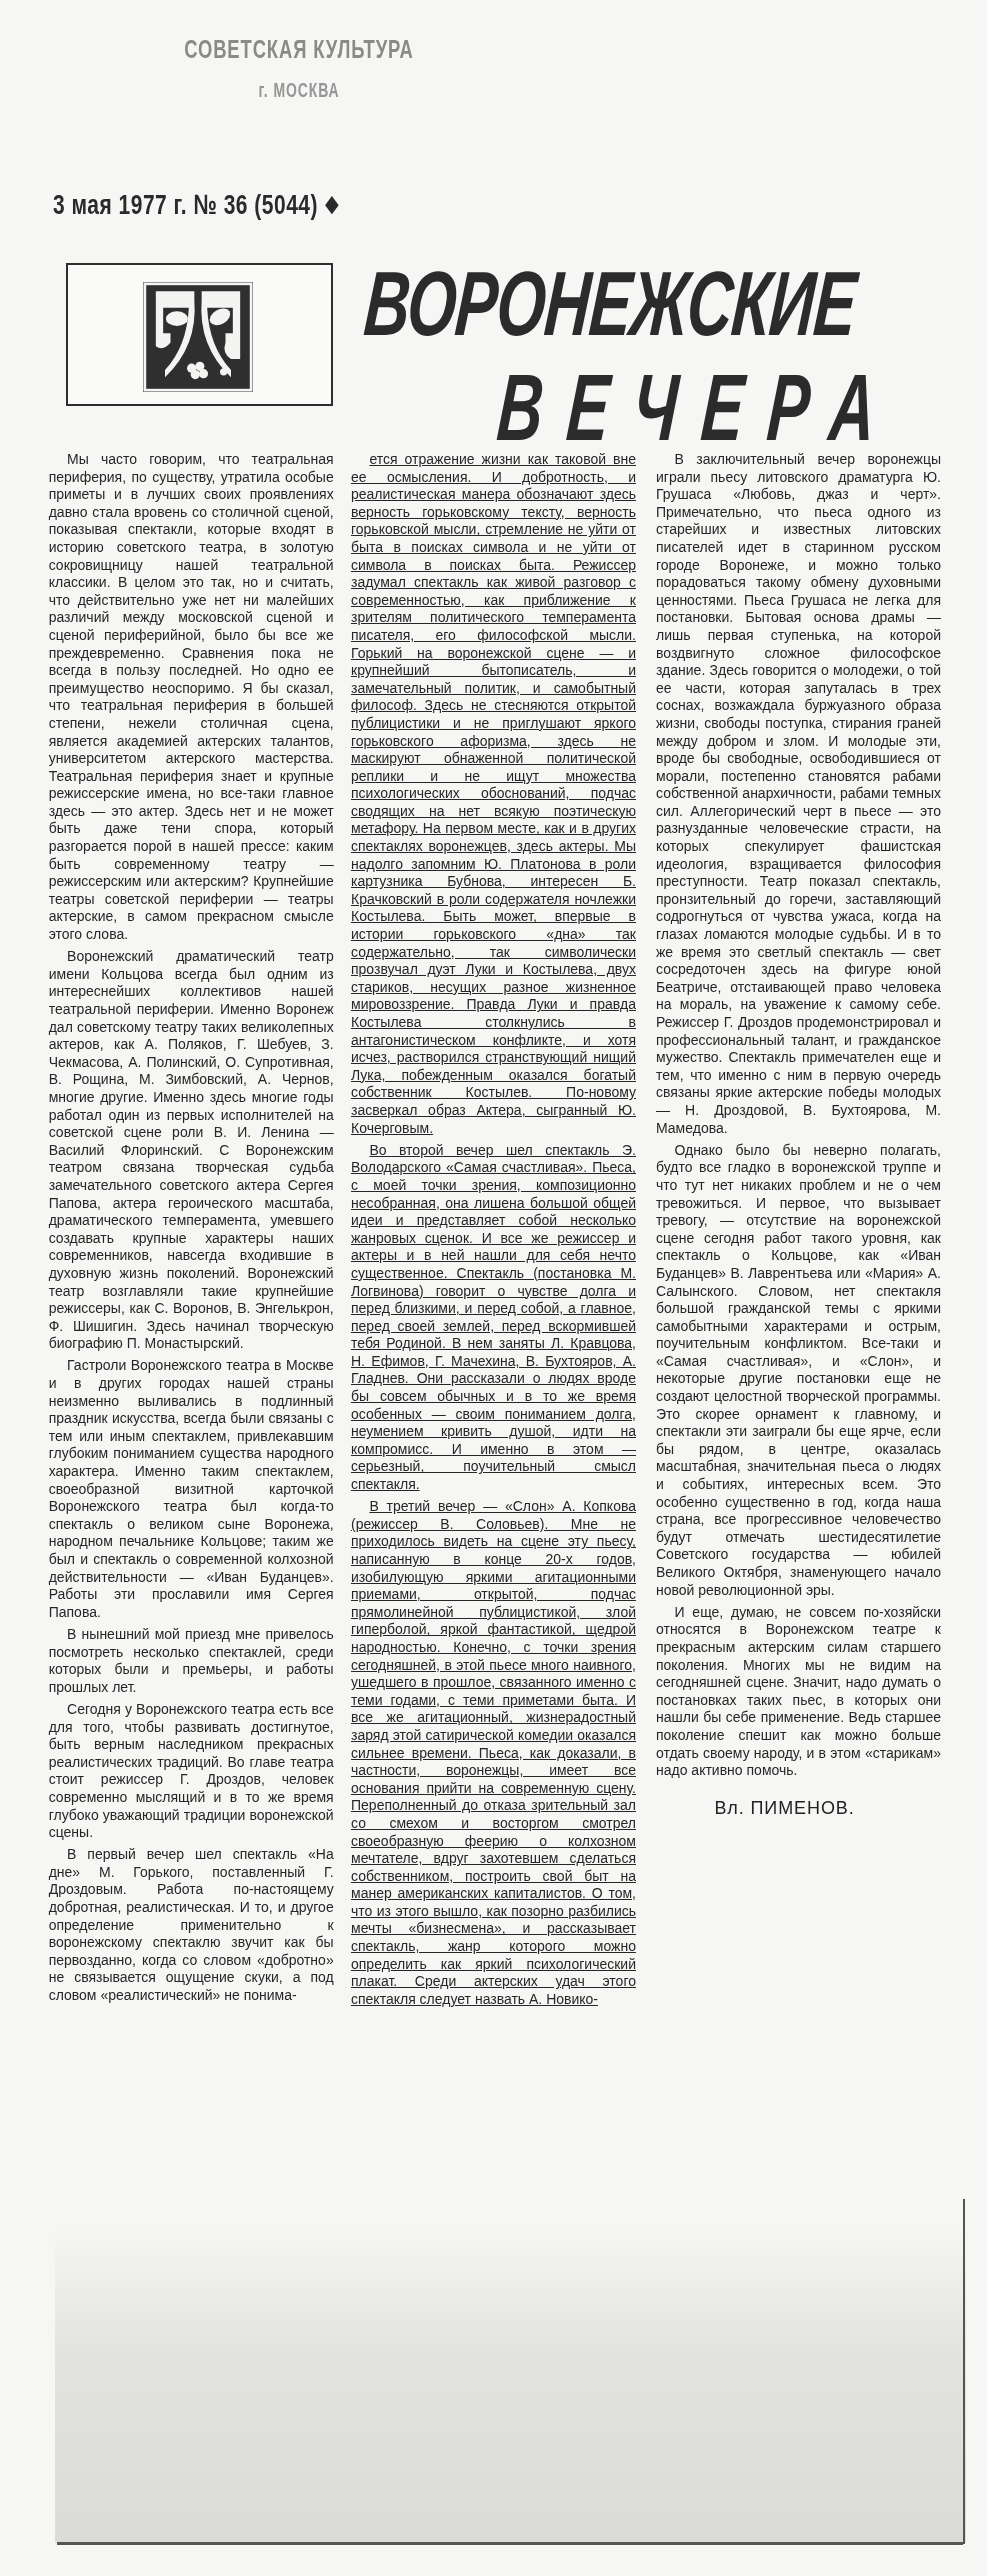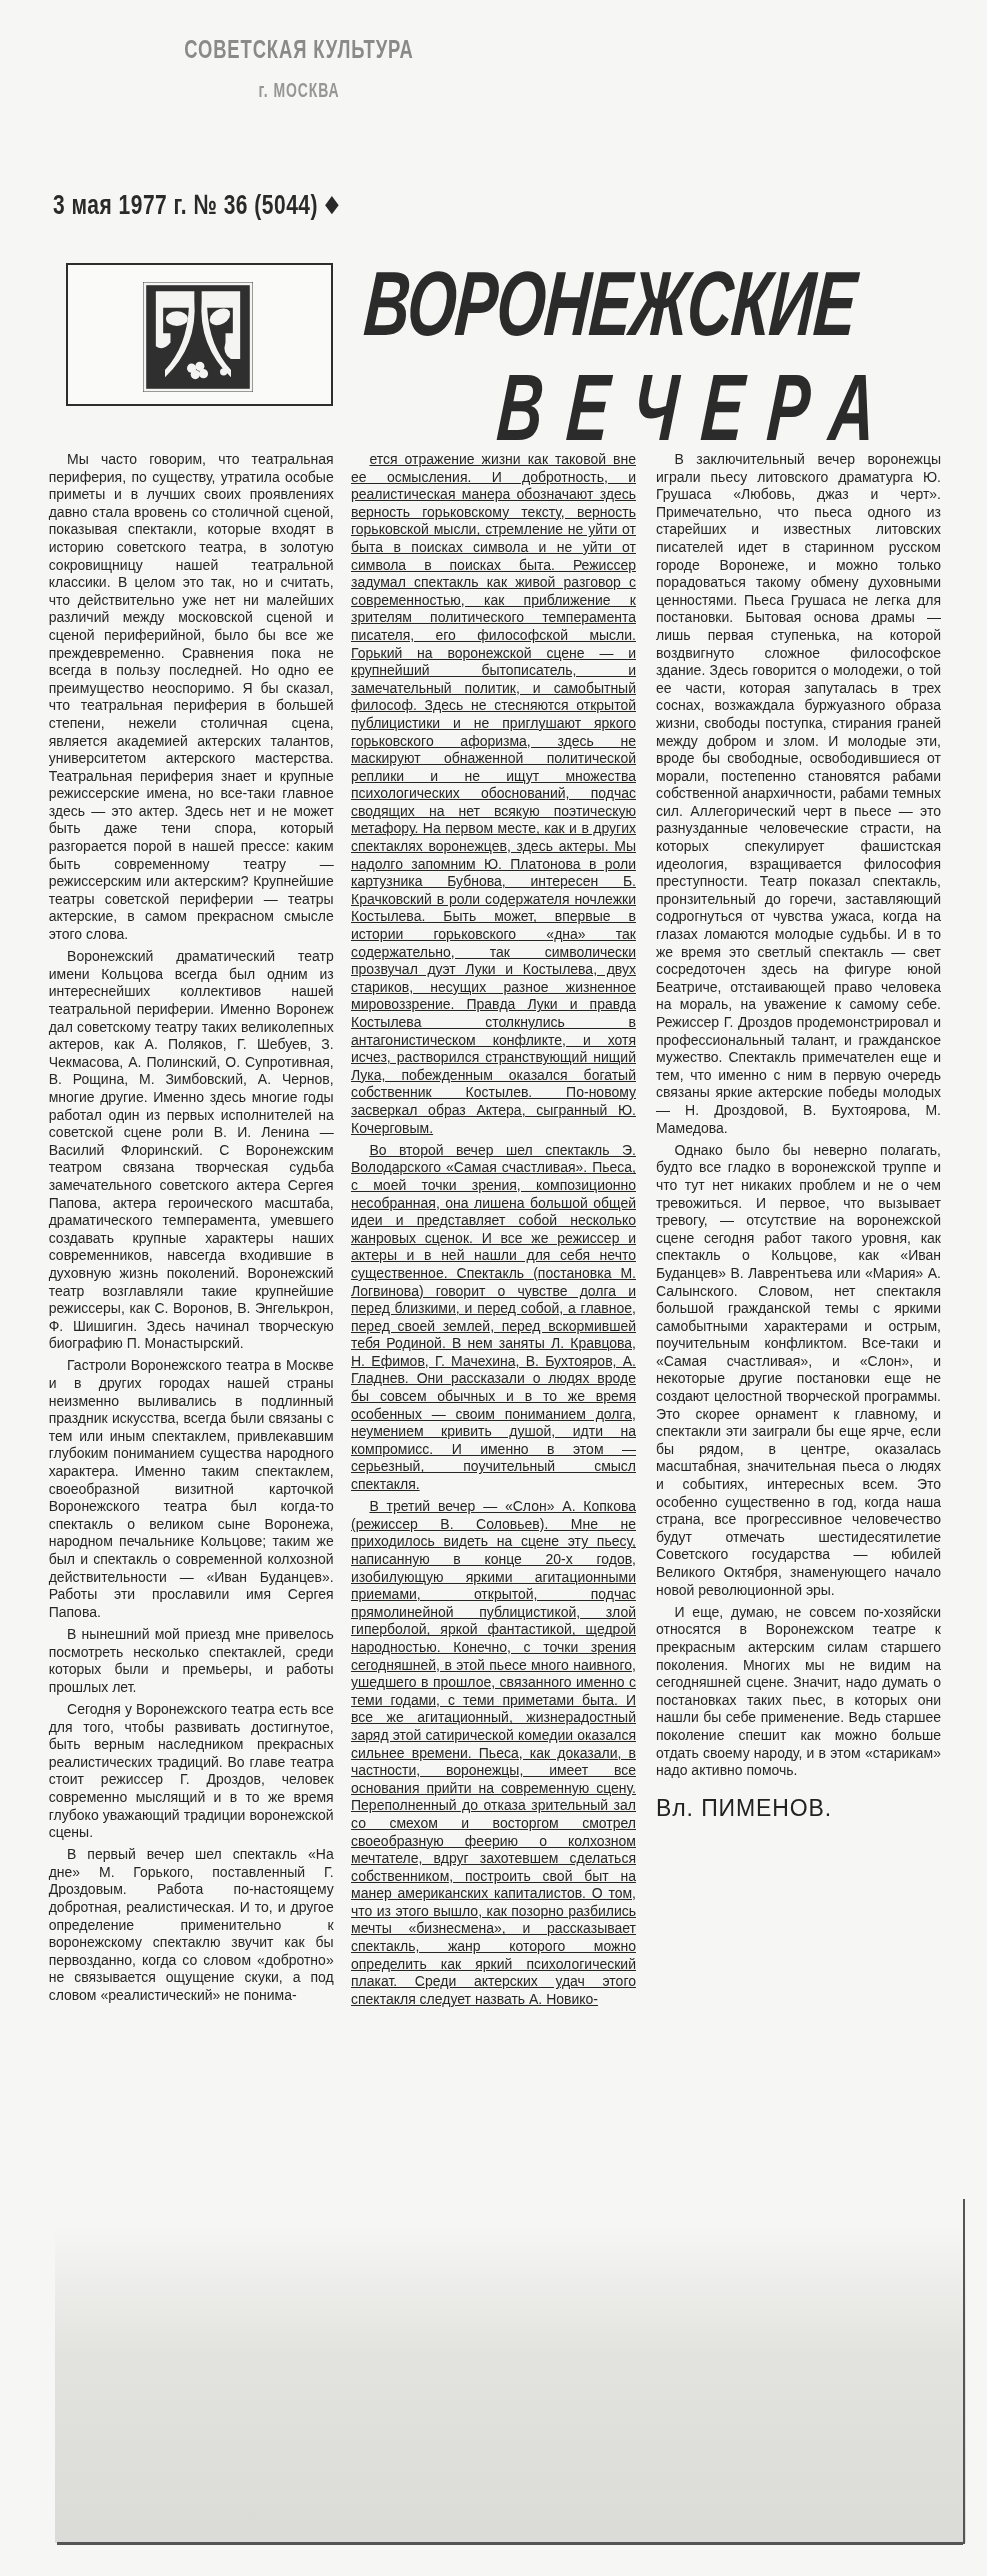--- a/index.html
+++ b/index.html
@@ -52,22 +52,22 @@
     font-family: "Liberation Sans", sans-serif;
     font-size: 14px; line-height: 17.6px; color: #262626;
     text-align: justify; hyphens: manual;
   }
   .col p { margin: 0; text-indent: 18.4px; }
   .col p + p { margin-top: 4.6px; }
   .col1 { left: 3.7px; }
   .col2 { left: 306px; text-decoration: underline; }
   .col3 { left: 611px; }
   .signature {
-    text-align: left; margin-top: 20px; padding-right: 28px;
-    font-size: 23px; letter-spacing: 0.9px; color: #222;
+    text-align: center; margin-top: 20px; padding-right: 28px;
+    font-size: 18px; letter-spacing: 0.9px; color: #222;
   }
   .bottom-shade {
     position: absolute; left: 55px; top: 2226px; width: 911px; height: 317px;
     background: linear-gradient(180deg, rgba(200,200,195,0) 0%, rgba(190,190,185,0.35) 40%, rgba(185,185,180,0.45) 100%);
     pointer-events: none;
   }
   .clip-edge {
     position: absolute; left: 57px; top: 2542px; width: 906px; height: 2.8px; background: #555;
   }
   .right-edge {

